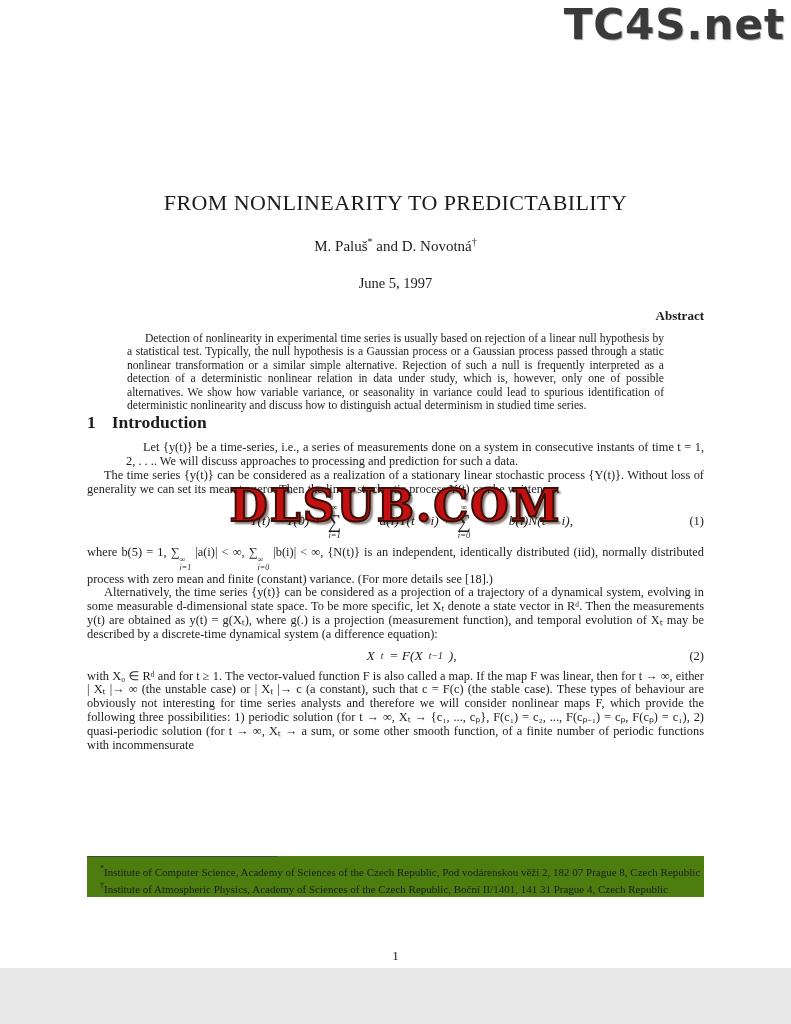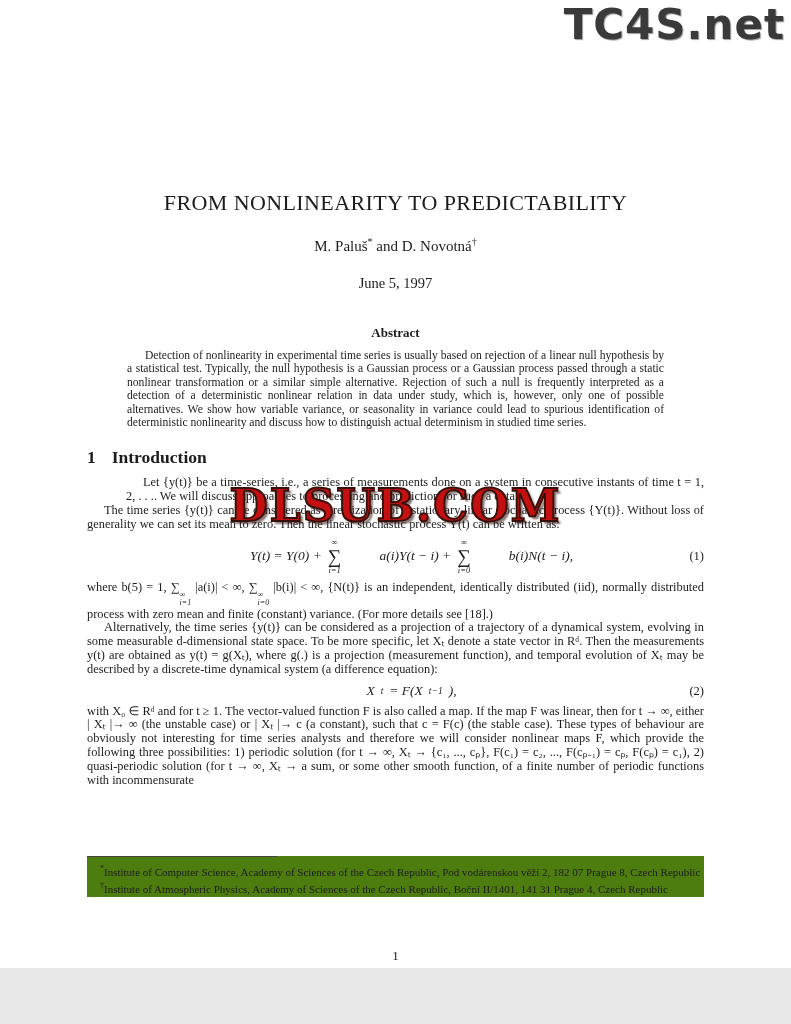--- a/index.html
+++ b/index.html
@@ -32,34 +32,34 @@
     text-align: center;
     font-size: 15px;
   }
   .authors sup { font-size: 10px; }
   .date {
     margin-top: 20px;
     text-align: center;
     font-size: 14.5px;
   }
   .abs-head {
-    margin-top: 33px;
-    text-align: center;
+    margin-top: 16px;
+    text-align: right;
     font-size: 13px;
     font-weight: bold;
   }
   .abstract {
     margin: 8px 40px 0 40px;
     font-size: 11.6px;
     line-height: 13.4px;
     text-align: justify;
     text-indent: 18px;
   }
   .section-head {
-    margin: 18px 0 0 0;
+    margin: 0 0 0 0;
     font-size: 17.5px;
     font-weight: bold;
   }
   .sec-num { margin-right: 16px; }
   p.body {
     margin: 0;
     font-size: 12.4px;
     line-height: 13.8px;
     text-align: justify;
   }

